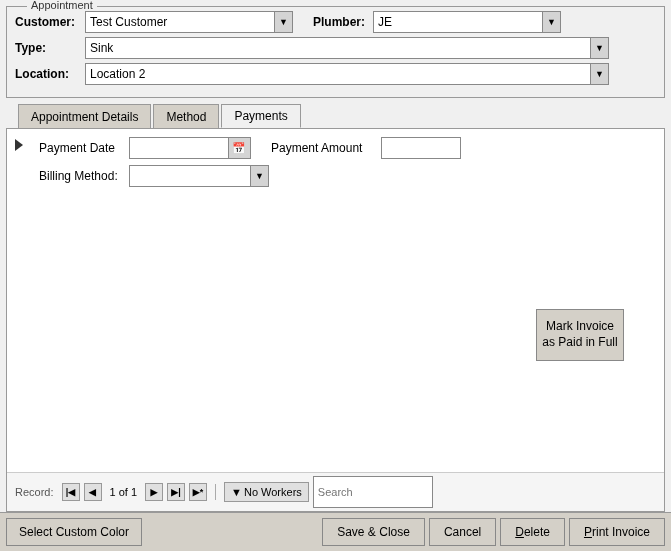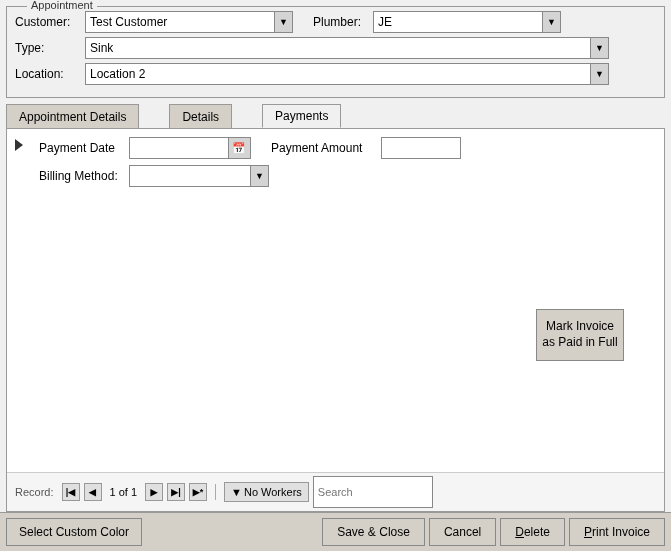--- a/index.html
+++ b/index.html
@@ -39,21 +39,21 @@
       color: #333;
     }
 
     .form-row {
       display: flex;
       align-items: center;
       margin-bottom: 4px;
     }
 
     .form-label {
-      font-weight: normal;
+      font-weight: bold;
       min-width: 70px;
       color: #000;
     }
 
     .form-input {
       height: 22px;
       border: 1px solid #888;
       background: #fff;
       font-size: 12px;
       padding: 1px 4px;
@@ -89,24 +89,23 @@
       justify-content: center;
       font-size: 9px;
     }
 
     .type-input, .location-input {
       width: 506px;
     }
 
     
     .tabs-container {
-      margin: 2px 6px 0 6px;
+      margin: 2px 6px 0 18px;
       display: flex;
       align-items: flex-end;
-      gap: 28px;
     }
 
     .tab {
       padding: 3px 12px;
       border: 1px solid #999;
       border-bottom: none;
       background: #d4d0c8;
       cursor: pointer;
       margin-right: 2px;
       font-size: 12px;
@@ -369,21 +368,21 @@
       <input class="form-input location-input" type="text" value="Location 2" style="">
       <div class="dropdown-btn">▼</div>
     </div>
   </div>
 
   <div class="tabs-container">
     <div class="tab">
       <span>Appointment Details</span>
     </div>
     <div class="tab">
-      <span>Details</span>
+      <span>Method</span>
     </div>
     <div class="tab active">
       <span>Payments</span>
     </div>
   </div>
 
   <div class="tab-content">
     <div class="tab-inner">
 
       <div class="record-arrow"></div>

